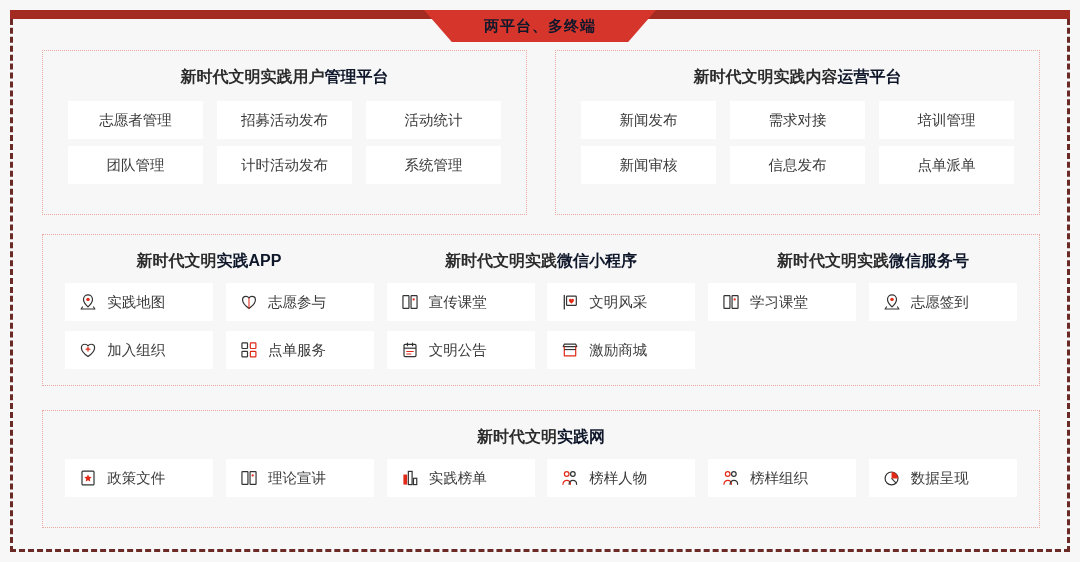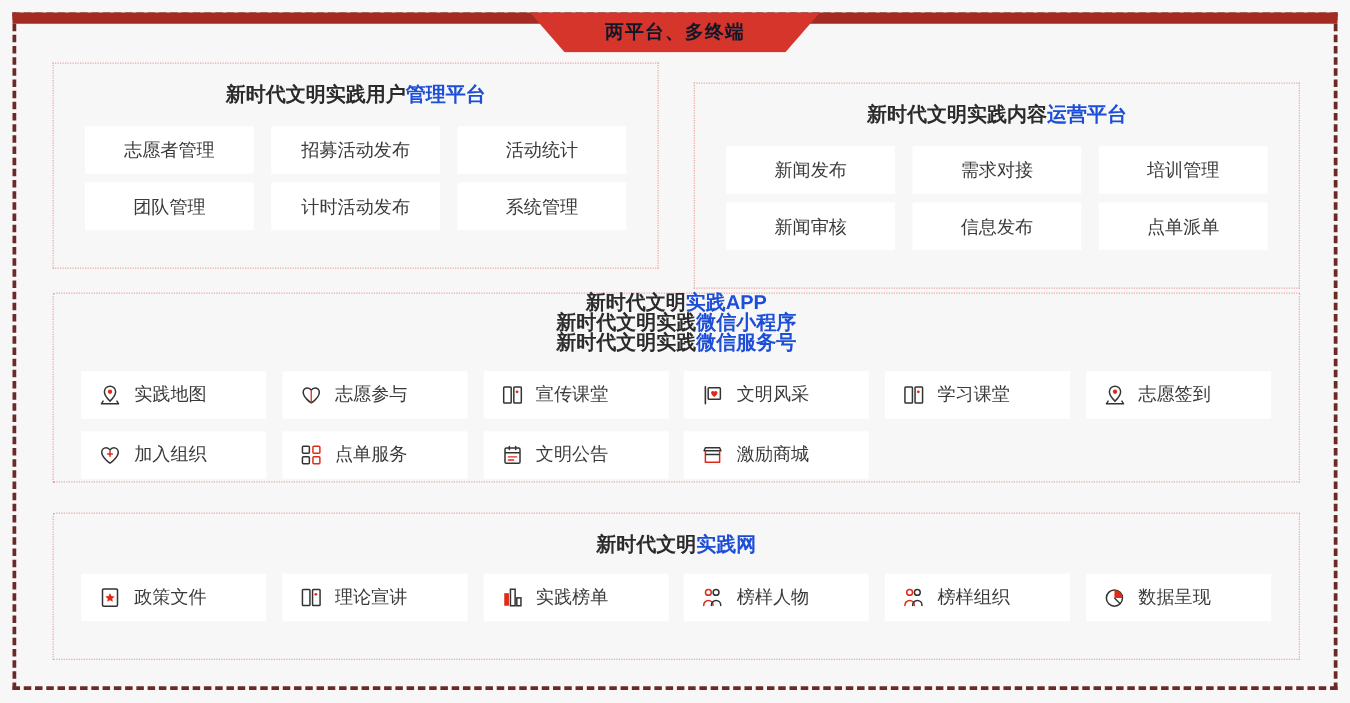--- a/index.html
+++ b/index.html
@@ -52,38 +52,38 @@
   }
 
   
   .panel{
     position:absolute;
     box-sizing:border-box;
     border:1px dotted #e8a9a4;
     background:#f7f7f7;
   }
   #panel-user{   left:42px;  top:50px;  width:485px; height:165px; }
-  #panel-content{left:555px; top:66px;  width:485px; height:165px; }
+  #panel-content{left:555px; top:50px;  width:485px; height:165px; }
   #panel-clients{left:42px;  top:234px; width:998px; height:152px; }
   #panel-web{    left:42px;  top:410px; width:998px; height:118px; }
 
   .panel-title{
     text-align:center;
     font-size:16px;
     font-weight:bold;
     color:#2b2b2b;
     margin-top:18px;
     line-height:1;
     white-space:nowrap;
   }
-  .panel-title .hl{ color:#1d4ed8; }
+  .panel-title .hl{ color:#0f172a; }
 
   .titles-row{
     display:flex;
-    flex-direction:column;
+    margin-top:18px;
   }
   .titles-row .panel-title{
     flex:1;
     margin-top:0;
   }
 
   
   .grid{
     display:grid;
     justify-items:center;

